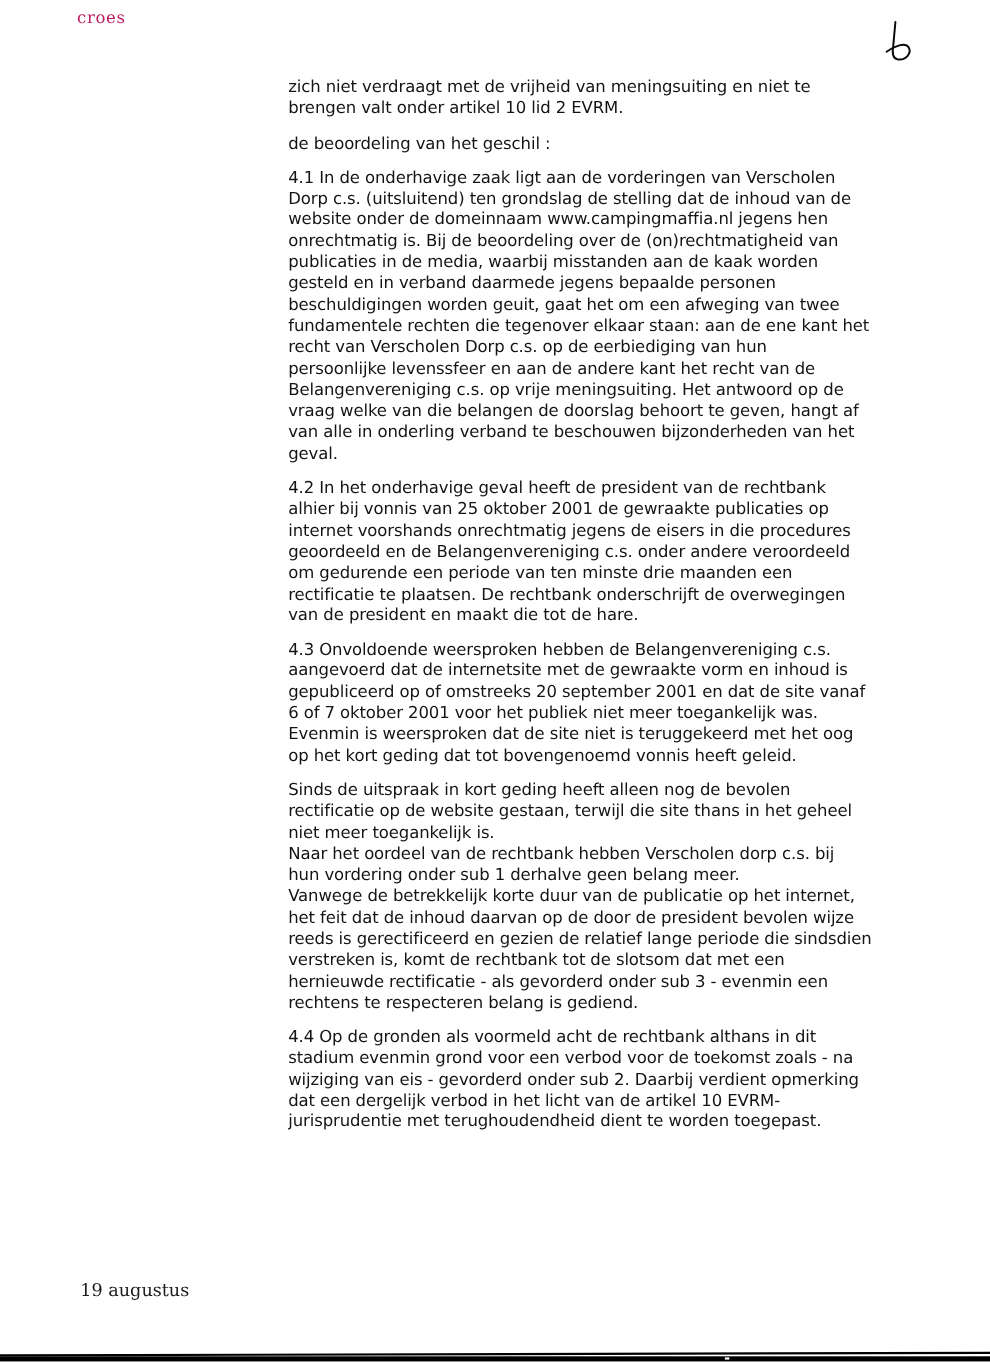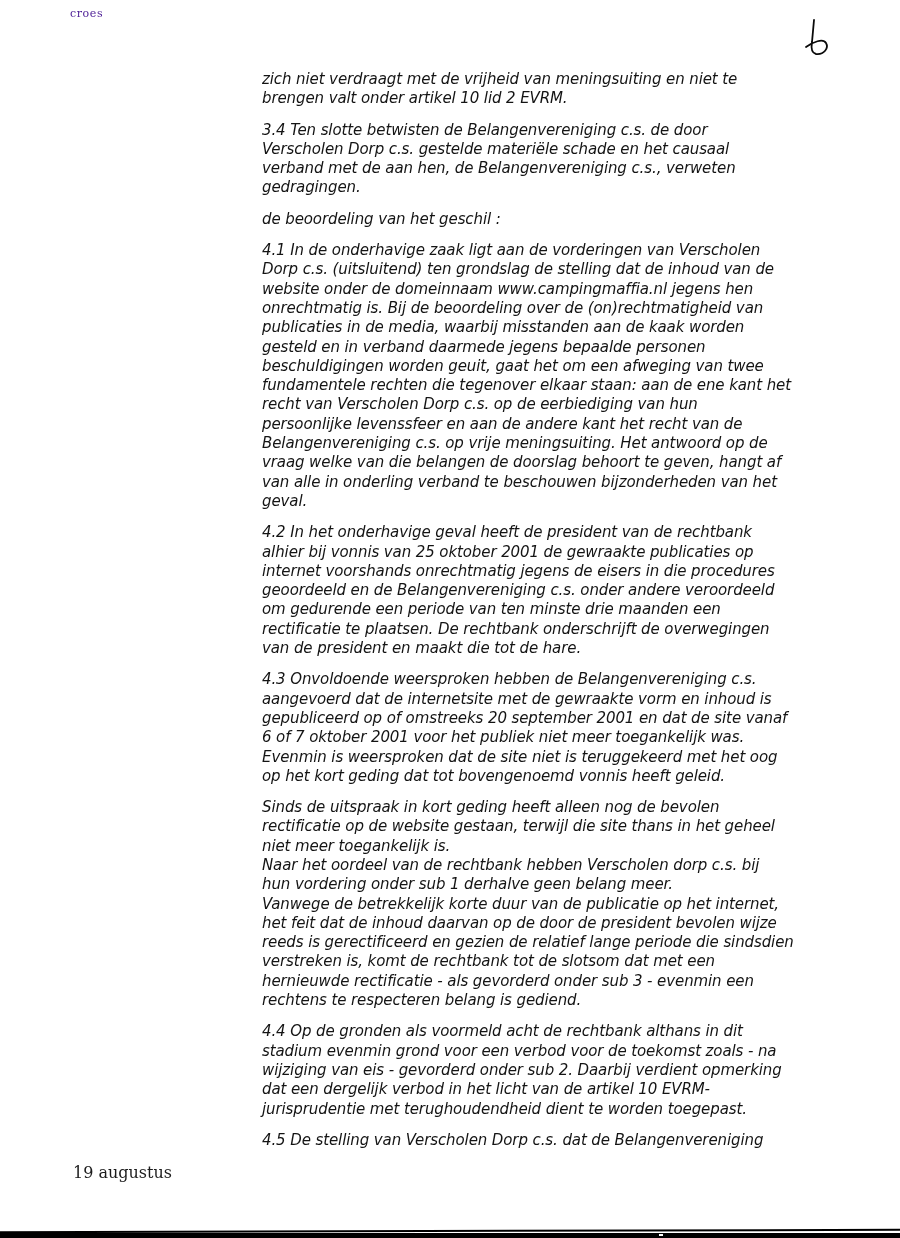--- a/index.html
+++ b/index.html
@@ -11,39 +11,38 @@
     background: #ffffff;
     overflow: hidden;
     font-family: "DejaVu Sans", sans-serif;
     color: #161616;
   }
   .author-mark {
     position: absolute;
     left: 70px;
     top: 7px;
     font-family: "DejaVu Serif", serif;
-    font-size: 11px;
+    font-size: 15px;
     letter-spacing: 0.6px;
-    color: #4c1d95;
+    color: #be185d;
   }
   .handwritten-mark {
     position: absolute;
     left: 790px;
     top: 14px;
   }
   .body-text {
     position: absolute;
     left: 262px;
     top: 70px;
     width: 585px;
     font-size: 15px;
     line-height: 19.3px;
     letter-spacing: -0.1px;
     color: #141414;
-    font-style: italic;
   }
   .doc-par {
     margin: 0 0 12px 0;
     white-space: pre-line;
   }
   .section-heading {
     margin-top: 10px;
   }
   .footer-date {
     position: absolute;
@@ -86,24 +85,20 @@
 
   <span class="author-mark">croes</span>
 
   <svg class="handwritten-mark" width="44" height="48" viewBox="0 0 44 48">
     <path d="M 24 6 L 22 28 C 21 34 21 39 26 40 C 34 41 39 34 36 29 C 33 24 23 28 16 33" fill="none" stroke="#0a0a0a" stroke-width="1.8" stroke-linecap="round" stroke-linejoin="round"></path>
   </svg>
 
   <div class="body-text">
     <p class="doc-par">zich niet verdraagt met de vrijheid van meningsuiting en niet te
 brengen valt onder artikel 10 lid 2 EVRM.</p>
-    <p class="doc-par">3.4 Ten slotte betwisten de Belangenvereniging c.s. de door
-Verscholen Dorp c.s. gestelde materiële schade en het causaal
-verband met de aan hen, de Belangenvereniging c.s., verweten
-gedragingen.</p>
     <p class="doc-par section-heading">de beoordeling van het geschil :</p>
     <p class="doc-par">4.1 In de onderhavige zaak ligt aan de vorderingen van Verscholen
 Dorp c.s. (uitsluitend) ten grondslag de stelling dat de inhoud van de
 website onder de domeinnaam www.campingmaffia.nl jegens hen
 onrechtmatig is. Bij de beoordeling over de (on)rechtmatigheid van
 publicaties in de media, waarbij misstanden aan de kaak worden
 gesteld en in verband daarmede jegens bepaalde personen
 beschuldigingen worden geuit, gaat het om een afweging van twee
 fundamentele rechten die tegenover elkaar staan: aan de ene kant het
 recht van Verscholen Dorp c.s. op de eerbiediging van hun
@@ -134,21 +129,20 @@
 het feit dat de inhoud daarvan op de door de president bevolen wijze
 reeds is gerectificeerd en gezien de relatief lange periode die sindsdien
 verstreken is, komt de rechtbank tot de slotsom dat met een
 hernieuwde rectificatie - als gevorderd onder sub 3 - evenmin een
 rechtens te respecteren belang is gediend.</p>
     <p class="doc-par">4.4 Op de gronden als voormeld acht de rechtbank althans in dit
 stadium evenmin grond voor een verbod voor de toekomst zoals - na
 wijziging van eis - gevorderd onder sub 2. Daarbij verdient opmerking
 dat een dergelijk verbod in het licht van de artikel 10 EVRM-
 jurisprudentie met terughoudendheid dient te worden toegepast.</p>
-    <p class="doc-par">4.5 De stelling van Verscholen Dorp c.s. dat de Belangenvereniging</p>
   </div>
 
   <span class="footer-date">19 augustus</span>
 
   <div class="scan-line"></div>
   <div class="scan-bar"></div>
   <div class="scan-bar-notch"></div>
 
 </div>
 

